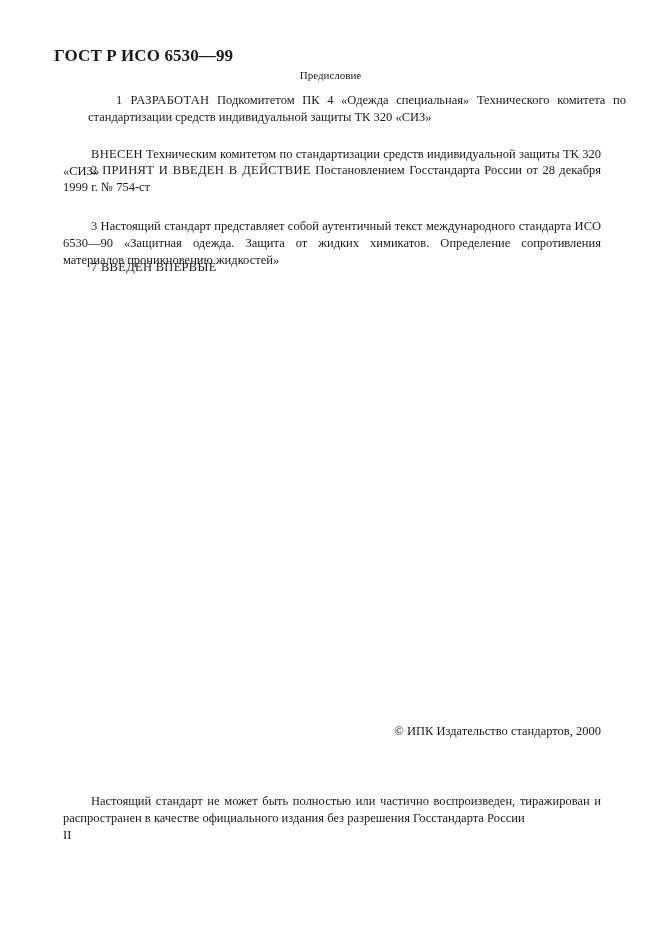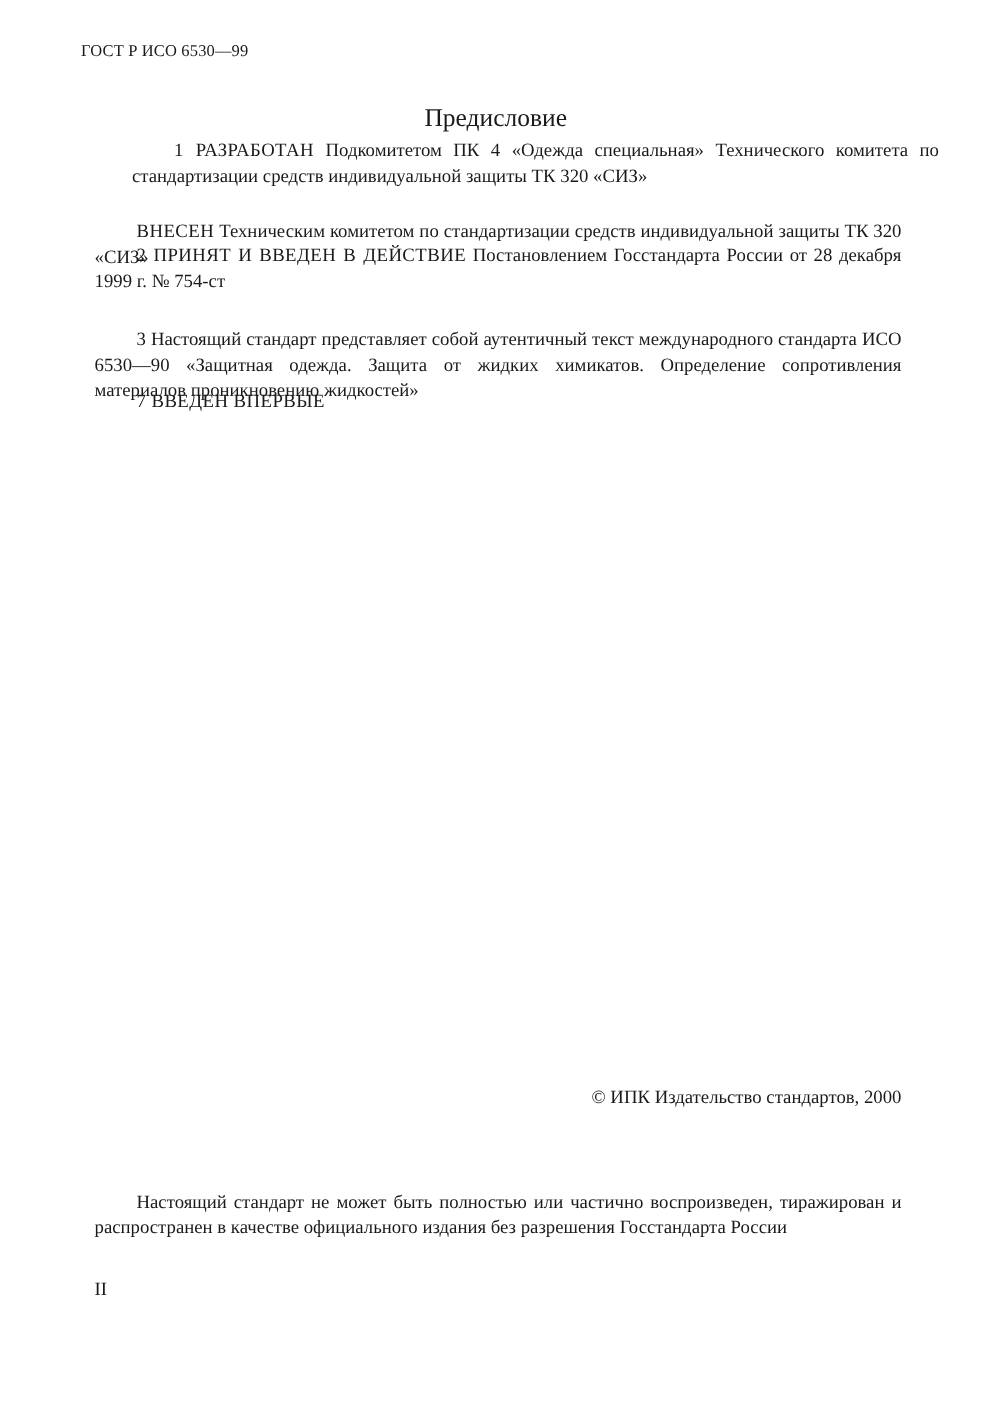--- a/index.html
+++ b/index.html
@@ -1,26 +1,26 @@
 <!DOCTYPE html>
 <html><head>
 <meta charset="utf-8">
 <style>
   html, body { margin: 0; padding: 0; background: #ffffff; }
   body { width: 661px; height: 936px; position: relative; overflow: hidden;
          font-family: "Liberation Serif", "DejaVu Serif", serif; color: #1a1a1a; }
   .abs { position: absolute; }
-  .header { left: 54px; top: 28px; font-weight: normal; font-size: 11px; letter-spacing: 0.1px; }
-  .title { left: 0; width: 661px; top: 69px; text-align: center; font-size: 17px; }
+  .header { left: 54px; top: 46px; font-weight: bold; font-size: 17px; letter-spacing: 0.1px; }
+  .title { left: 0; width: 661px; top: 69px; text-align: center; font-size: 11px; }
   .para { left: 63px; width: 538px; font-size: 12.5px; line-height: 17px; text-align: justify; }
   .para .indent { display: inline-block; width: 28px; }
   .caps { letter-spacing: 0.3px; }
   .copyright { right: 60px; top: 724px; font-size: 12.5px; }
   .notice { left: 63px; width: 538px; top: 793px; font-size: 12.5px; line-height: 17px; text-align: justify; font-family: Liberation Serif, serif; }
-  .pagenum { left: 63px; top: 828px; font-size: 12.5px; margin-top: 24px; }
+  .pagenum { left: 63px; top: 828px; font-size: 12.5px; }
 </style>
 </head>
 <body>
 
 <div class="abs header">ГОСТ Р ИСО 6530—99</div>
 
 <div class="abs title">Предисловие</div>
 
 <div class="abs para" style="top:92px;margin-left:25px;">
   <span class="indent"></span><span class="caps">1 РАЗРАБОТАН</span><span> Подкомитетом ПК 4 «Одежда специальная» Технического комитета по стандартизации средств индивидуальной защиты ТК 320 «СИЗ»</span>

